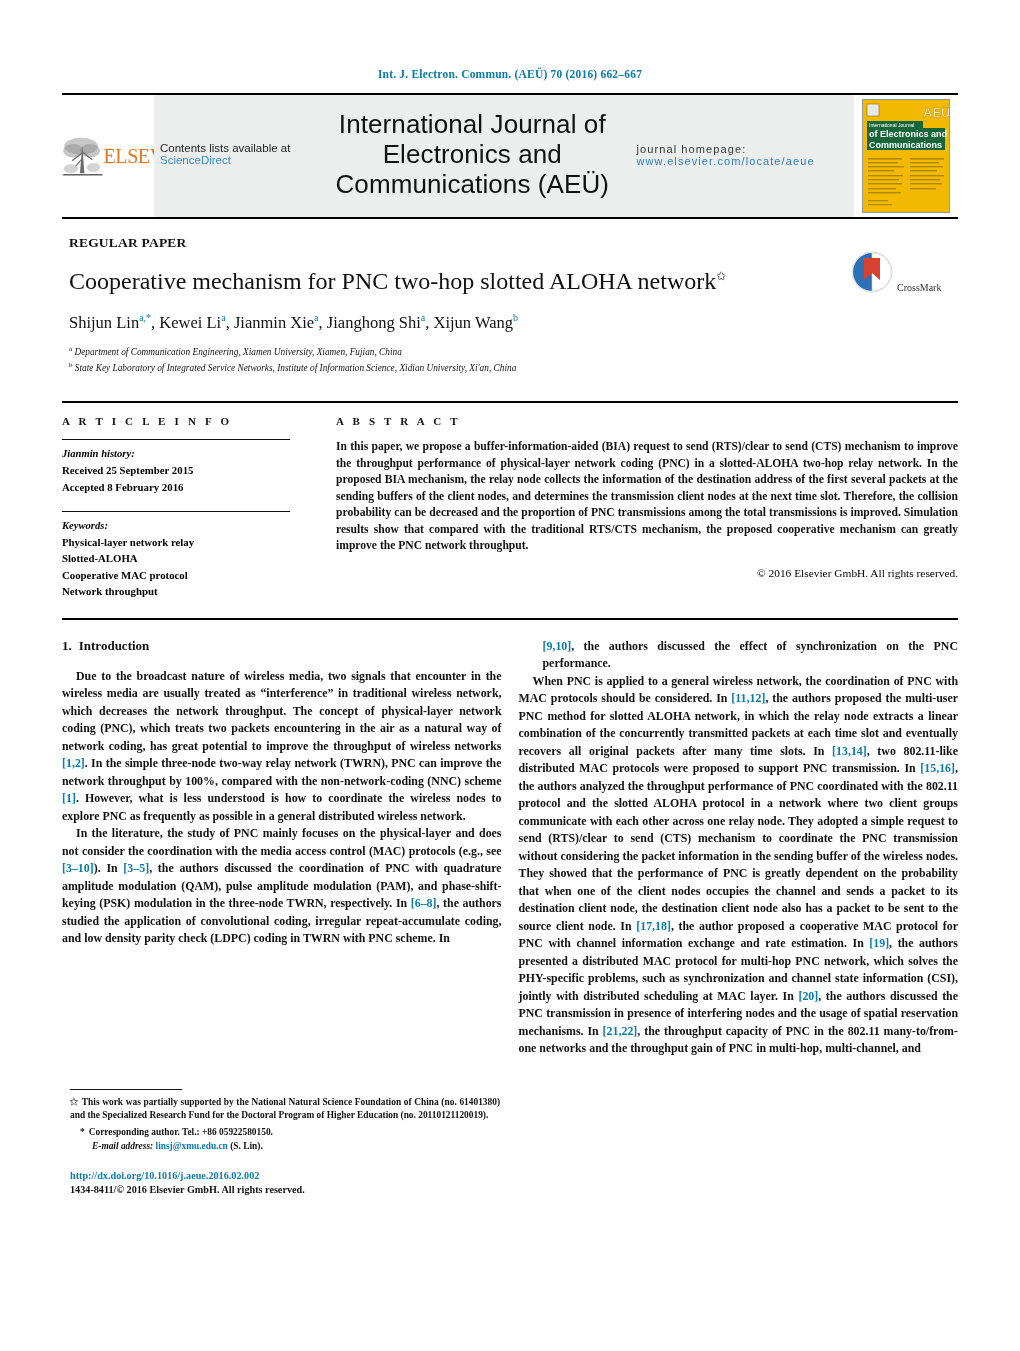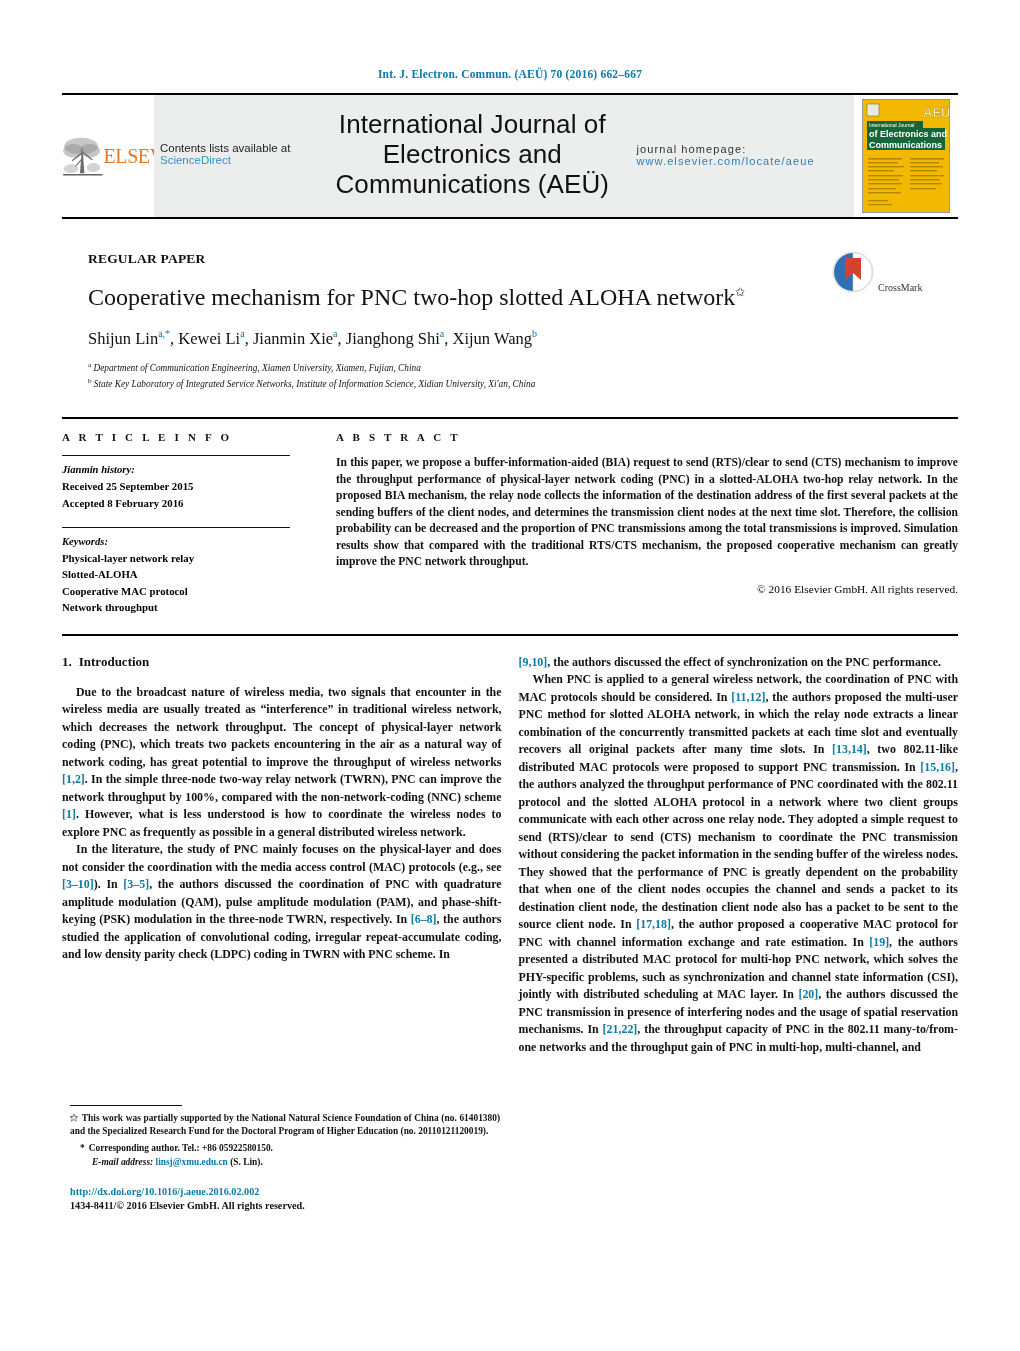--- a/index.html
+++ b/index.html
@@ -118,22 +118,22 @@
     width: 86px;
     height: 112px;
     border: 1px solid #999;
     background: #f2b705;
     position: relative;
     overflow: hidden;
   }
 
   
   .titleblock {
-    margin: 0 88px;
-    padding-top: 32px;
+    margin: 0 69px;
+    padding-top: 16px;
     position: relative;
   }
   .regular-paper {
     font-family: "Liberation Serif", serif;
     font-size: 13.5px;
     font-weight: bold;
     letter-spacing: .2px;
     color: #111;
     margin-bottom: 16px;
   }
@@ -283,21 +283,21 @@
   p.body {
     font-family: "Liberation Serif", serif;
     font-size: 11.9px;
     line-height: 1.47;
     text-align: justify;
     margin: 0;
     color: #111;
     font-weight: bold;
     text-indent: 14px;
   }
-  p.body.noind { text-indent: 0; }
+  p.body.noind { text-indent: 0; margin-left: 24px; }
   .ref { color: #0b7ba8; }
 
   
   .footnotes {
     position: absolute;
     left: 8px;
     right: 0;
     bottom: 0;
     width: 430px;
   }

